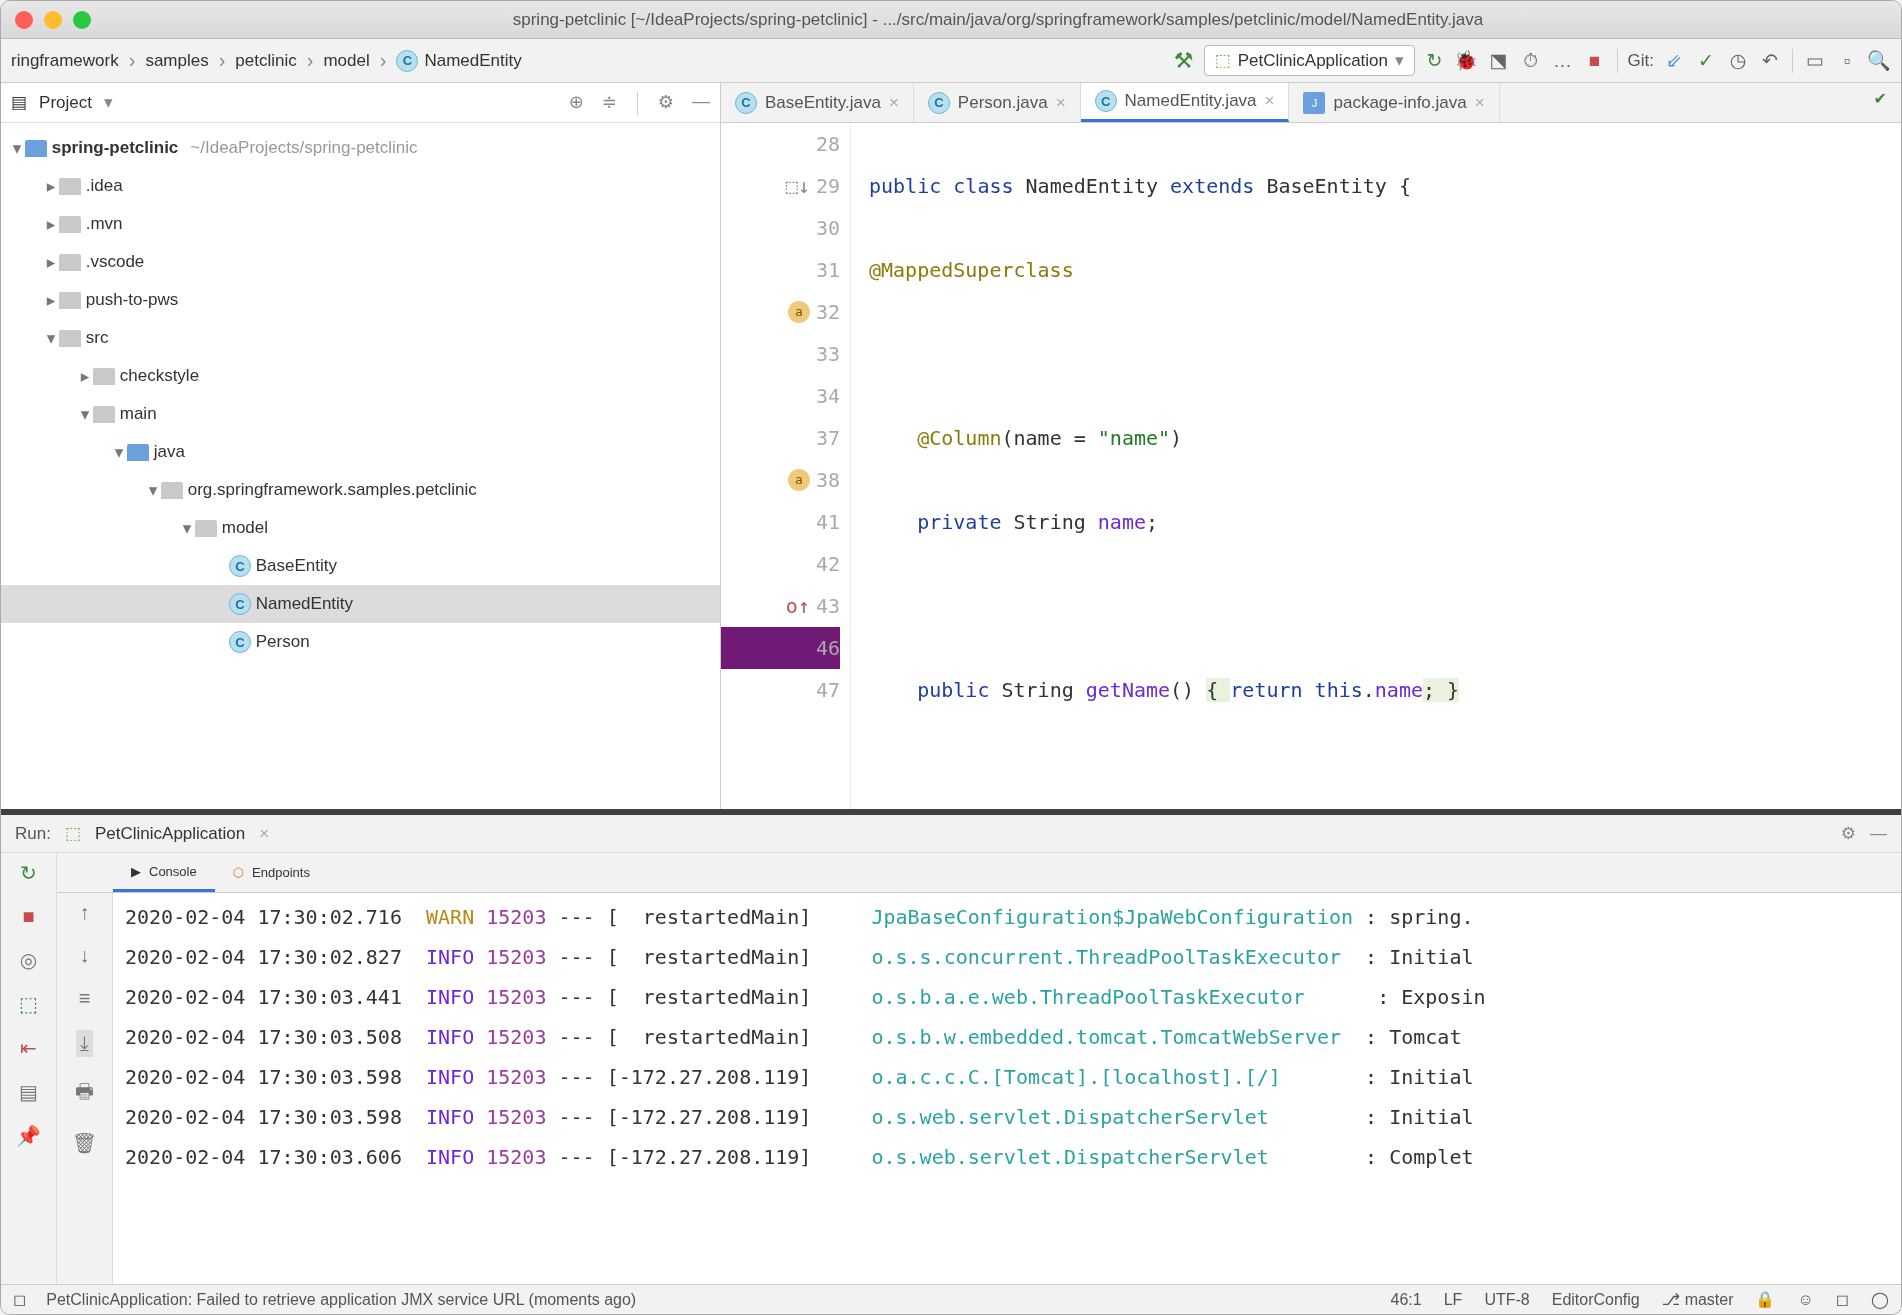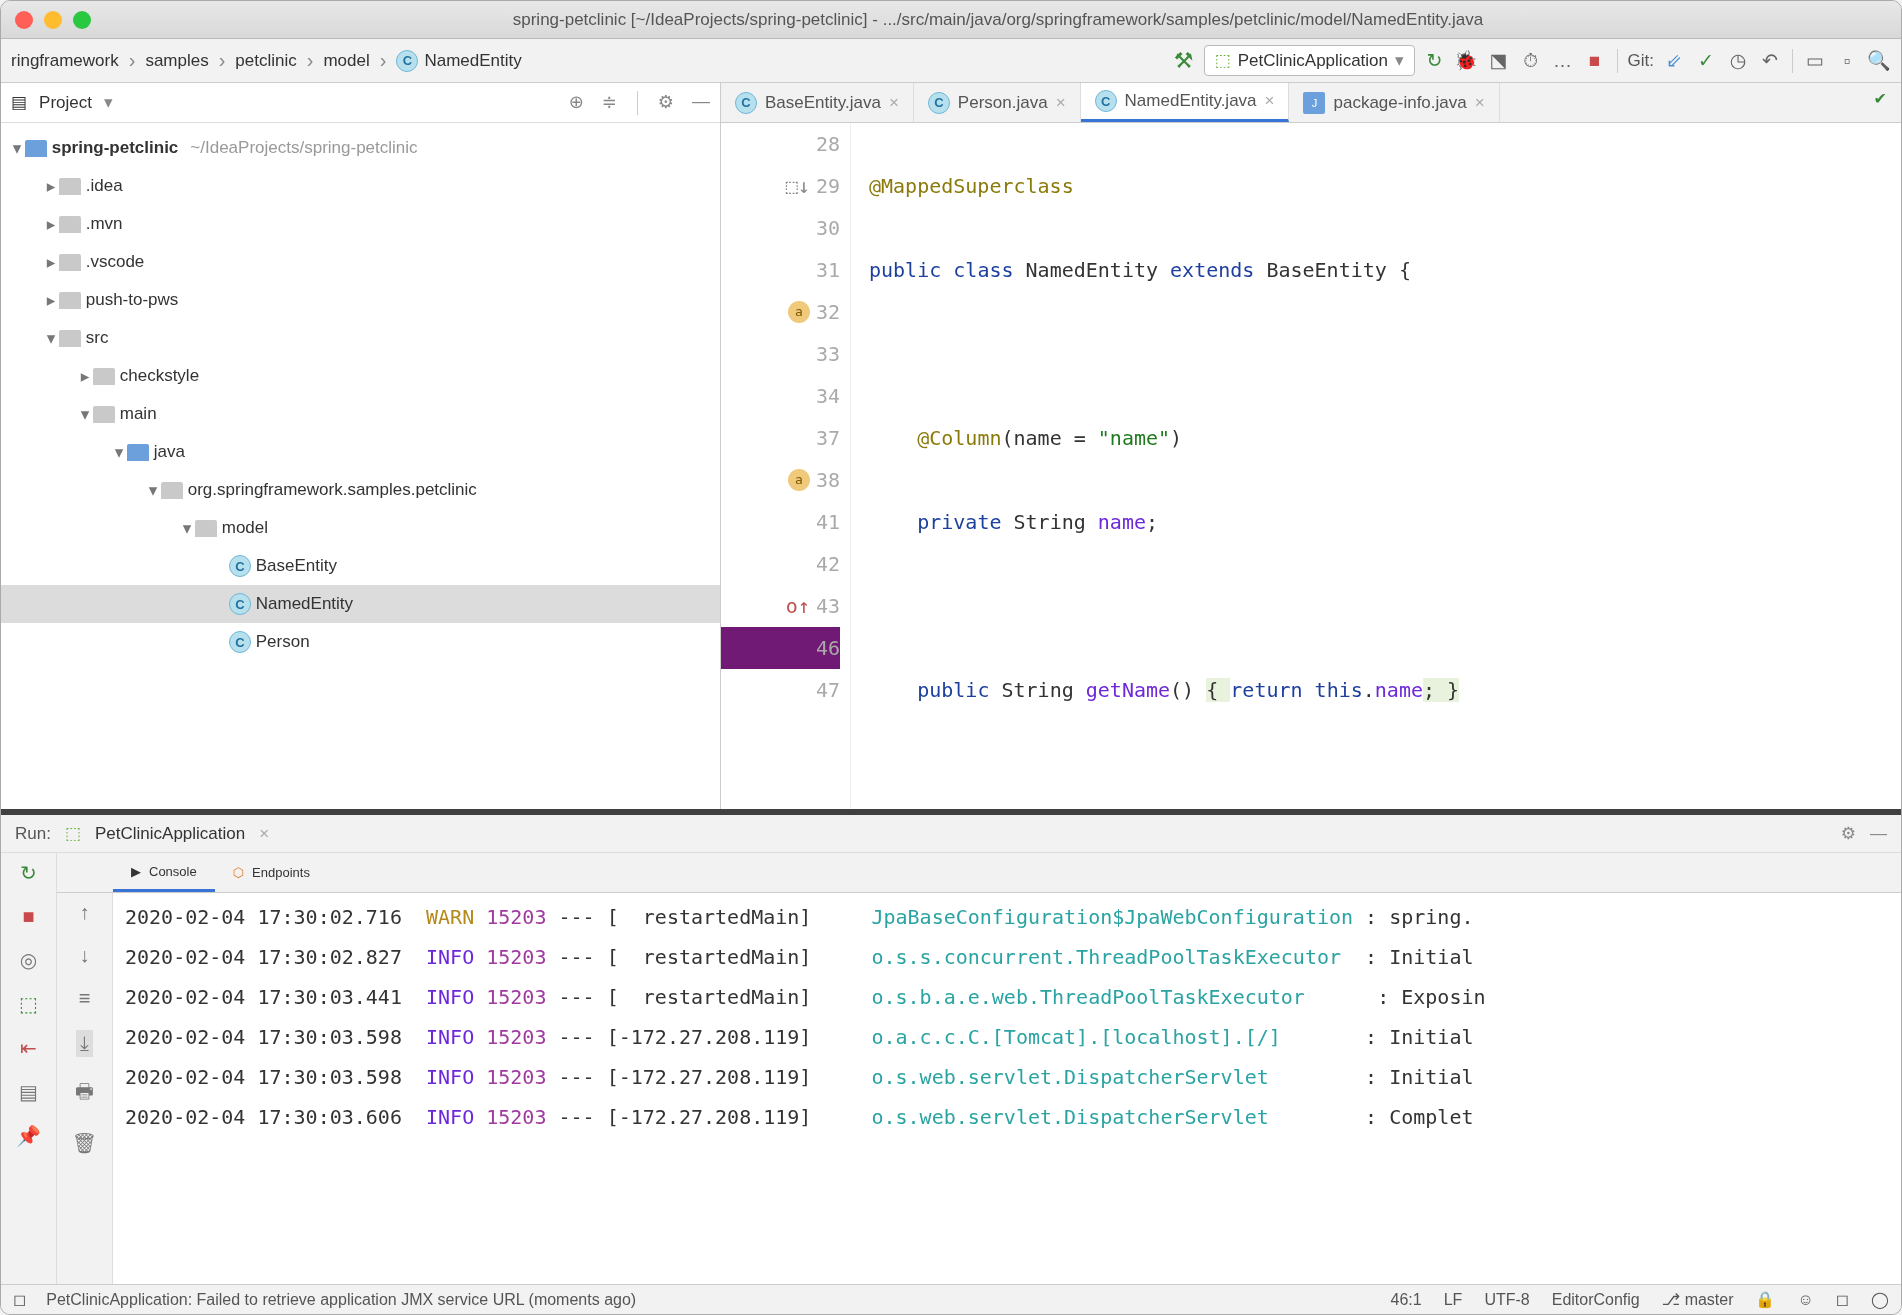--- a/index.html
+++ b/index.html
@@ -216,22 +216,22 @@
             <span>43</span>
           </div>
         <div class="gl" style="background:#701a75">
             <span>46</span>
           </div>
         <div class="gl">
             <span>47</span>
           </div>
       </div>
       <div class="code">
+<div><span class="kw">public</span> <span class="kw">class</span> <span>NamedEntity</span> <span class="kw">extends</span> <span>BaseEntity</span> <span>{</span></div>
 <div><span class="ann">@MappedSuperclass</span></div>
-<div><span class="kw">public</span> <span class="kw">class</span> <span>NamedEntity</span> <span class="kw">extends</span> <span>BaseEntity</span> <span>{</span></div>
 <div>&nbsp;</div>
 <div>    <span class="ann">@Column</span><span>(name = </span><span class="str">"name"</span><span>)</span></div>
 <div>    <span class="kw">private</span> <span>String</span> <span class="fn">name</span><span>;</span></div>
 <div>&nbsp;</div>
 <div>    <span class="kw">public</span> <span>String</span> <span class="fn">getName</span><span>()</span> <span class="hl">{ </span><span class="kw">return</span> <span class="kw">this</span><span>.</span><span class="fn">name</span><span class="hl">; }</span></div>
 <div>&nbsp;</div>
 
 
 
 
@@ -280,20 +280,21 @@
           <span>↓</span>
           <span>≡</span>
           <span style="background:#ddd;padding:2px 4px">⤓</span>
           <span>🖶</span>
           <span>🗑</span>
         </div>
         <div class="console" id="console">
             <div class="log-line">2020-02-04 17:30:02.716  <span class="lv-warn">WARN</span> <span class="pid">15203</span> --- [  restartedMain] <span class="logger">JpaBaseConfiguration$JpaWebConfiguration</span> : spring.</div>
             <div class="log-line">2020-02-04 17:30:02.827  <span class="lv-info">INFO</span> <span class="pid">15203</span> --- [  restartedMain] <span class="logger">o.s.s.concurrent.ThreadPoolTaskExecutor </span> : Initial</div>
             <div class="log-line">2020-02-04 17:30:03.441  <span class="lv-info">INFO</span> <span class="pid">15203</span> --- [  restartedMain] <span class="logger">o.s.b.a.e.web.ThreadPoolTaskExecutor     </span> : Exposin</div>
+            <div class="log-line">2020-02-04 17:30:03.508  <span class="lv-info">INFO</span> <span class="pid">15203</span> --- [  restartedMain] <span class="logger">o.s.b.w.embedded.tomcat.TomcatWebServer </span> : Tomcat </div>
             <div class="log-line">2020-02-04 17:30:03.598  <span class="lv-info">INFO</span> <span class="pid">15203</span> --- [-172.27.208.119] <span class="logger">o.a.c.c.C.[Tomcat].[localhost].[/]      </span> : Initial</div>
             <div class="log-line">2020-02-04 17:30:03.598  <span class="lv-info">INFO</span> <span class="pid">15203</span> --- [-172.27.208.119] <span class="logger">o.s.web.servlet.DispatcherServlet       </span> : Initial</div>
             <div class="log-line">2020-02-04 17:30:03.606  <span class="lv-info">INFO</span> <span class="pid">15203</span> --- [-172.27.208.119] <span class="logger">o.s.web.servlet.DispatcherServlet       </span> : Complet</div>
           </div>
       </div>
     </div>
   </div>
 </div>
 
 <div class="status">

